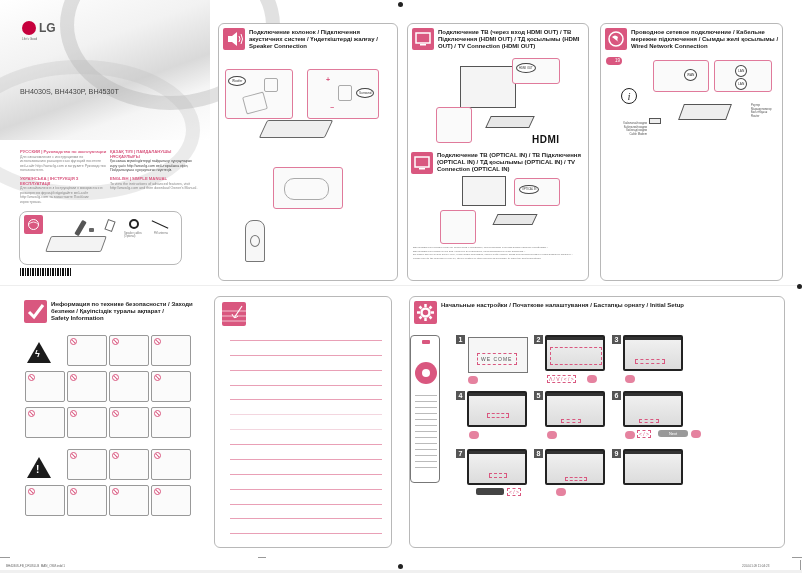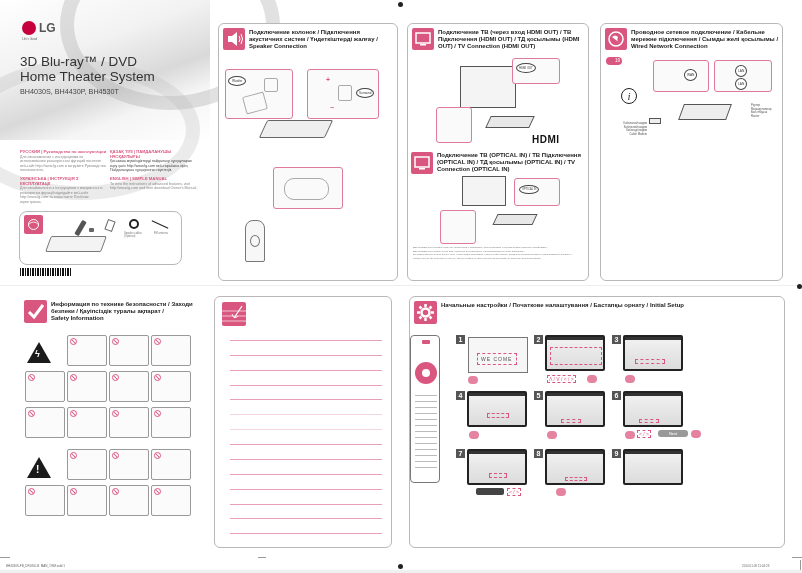--- a/index.html
+++ b/index.html
@@ -49,24 +49,20 @@
 <body>
 
 <div class="page" style="left:0;top:0;width:210px;height:285px;">
   <div class="cover-bg">
     <div class="swoosh" style="left:60px;top:-60px;width:220px;height:170px;"></div>
     <div class="swoosh" style="left:-40px;top:60px;width:240px;height:140px;border-color:rgba(190,190,190,0.3);"></div>
   </div>
   <div class="lg-logo"></div>
   <div class="lg-text">LG</div>
   <div class="lg-tag">Life's Good</div>
-  <div class="cover-title">
-    <div>3D Blu-ray™ / DVD</div>
-    <div>Home Theater System</div>
-  </div>
   <div class="cover-models">BH4030S, BH4430P, BH4530T</div>
 
   <div class="lang-block" style="left:20px;top:150px;width:88px;">
     <div class="lh">РУССКИЙ | Руководство по эксплуатации</div>
     <div>Для ознакомления с инструкциями по использованию расширенных функций посетите веб-сайт http://www.lg.com и загрузите Руководство пользователя.</div>
   </div>
   <div class="lang-block" style="left:20px;top:177px;width:88px;">
     <div class="lh">УКРАЇНСЬКА | ІНСТРУКЦІЯ З ЕКСПЛУАТАЦІЇ</div>
     <div>Для ознайомлення з інструкціями з використання розширених функцій відвідайте веб-сайт http://www.lg.com та завантажте Посібник користувача.</div>
   </div>

